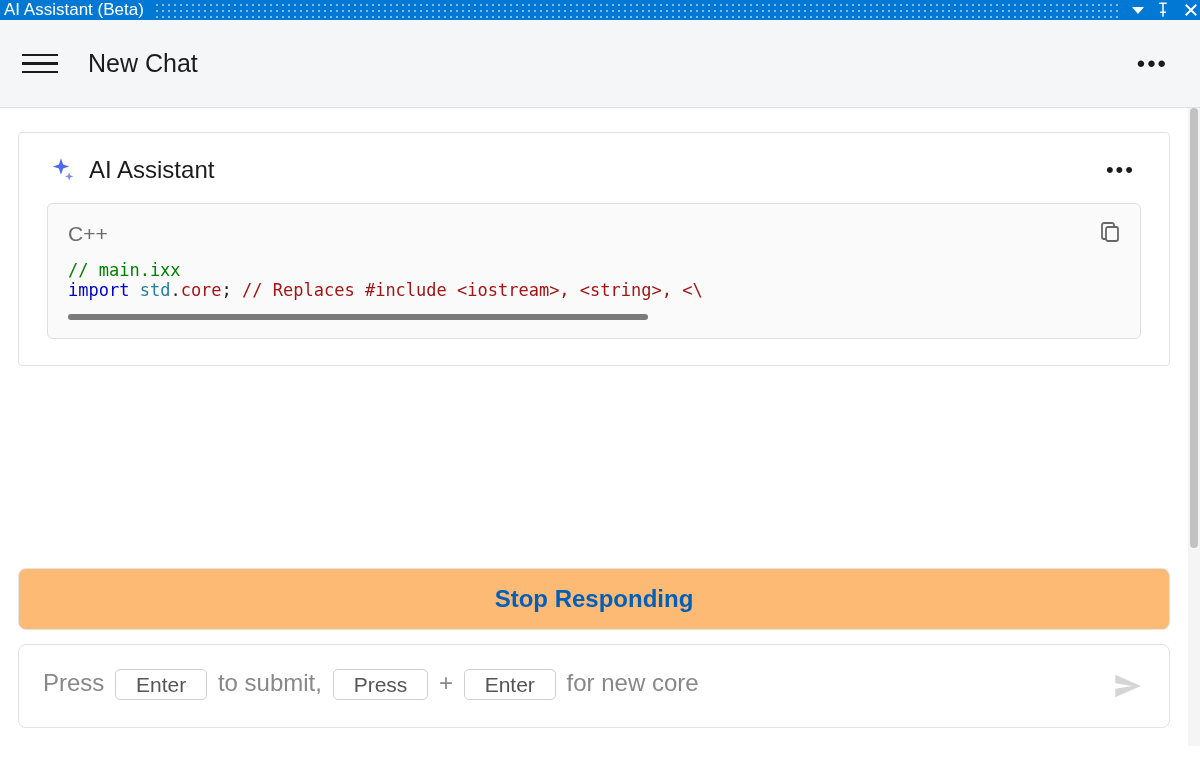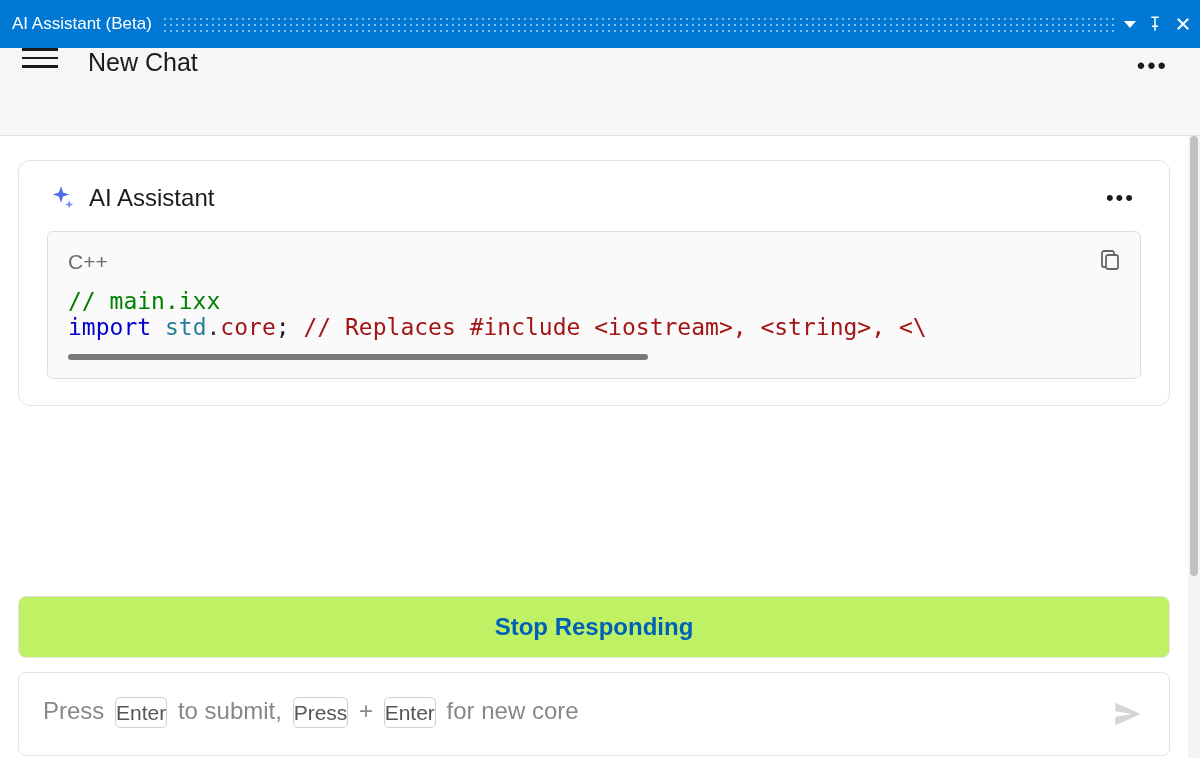--- a/index.html
+++ b/index.html
@@ -1,23 +1,23 @@
 <!DOCTYPE html>
 <html><head>
 <meta charset="utf-8">
 <style>
   * { box-sizing: border-box; margin: 0; padding: 0; }
   html, body { width: 1200px; height: 758px; font-family: "Segoe UI", Arial, sans-serif; background: #ffffff; overflow: hidden; }
   
   .title-bar {
-    height: 48px;
+    height: 20px;
     background: #0078d4;
     display: flex;
     align-items: center;
-    padding: 0 8px;
+    padding: 0 0;
     color: white;
     font-size: 17px;
     position: relative;
   }
   .title-text { padding-left: 4px; }
   .title-dots {
     flex: 1;
     height: 16px;
     margin-left: 10px;
     margin-right: 10px;
@@ -32,20 +32,21 @@
     border-right: 6px solid transparent;
     border-top: 7px solid white;
   }
   .title-controls svg { display:block; }
 
   .toolbar {
     height: 88px;
     background: #f5f6f7;
     border-bottom: 1px solid #e1e1e1;
     display: flex;
+    align-items: center;
     padding: 0 22px;
   }
   .hamburger { width: 36px; display:flex; flex-direction:column; gap:6px; cursor:pointer; margin-right: 30px;}
   .hamburger div { height: 2.5px; background: #1b1b1b; width: 100%; }
   .toolbar-title { font-size: 25px; color: #1b1b1b; }
   .toolbar-spacer { flex:1; }
   .kebab { font-size: 24px; letter-spacing: 2px; color:#1b1b1b; cursor:pointer; padding: 4px 10px;}
 
   .content-area {
     height: calc(758px - 32px - 88px);
@@ -69,21 +70,21 @@
     position:absolute;
     left:2px; right:2px;
     top:0;
     height: 440px;
     background: #c2c2c2;
     border-radius: 4px;
   }
 
   .message-card {
     border: 1px solid #e3e3e3;
-    border-radius: 12px;
+    border-radius: 4px;
     padding: 22px 28px 26px 28px;
     background: white;
     margin-right: 12px;
     box-shadow: 0 0 0 rgba(0,0,0,0);
   }
   .msg-header { display:flex; align-items:center; gap: 14px; margin-bottom: 18px;}
   .sparkle-icon { width:28px; height:28px; }
   .msg-header-title { font-size: 24px; color: #1b1b1b; }
   .msg-header-spacer { flex:1; }
   .msg-kebab { font-size: 22px; letter-spacing: 2px; color:#1b1b1b; cursor:pointer; padding:2px 6px;}
@@ -98,21 +99,21 @@
     padding: 18px 20px 18px 20px;
     position: relative;
     overflow: hidden;
   }
   .code-lang { font-size: 21px; color: #6d6d6d; margin-bottom: 14px; }
   .copy-icon {
     position:absolute; top:16px; right:18px;
     width:24px; height:24px;
     cursor:pointer;
   }
-  .code-text { font-family: "Consolas", monospace; font-size: 23px; white-space: pre; overflow-x:hidden; }
+  .code-text { font-family: "Consolas", monospace; font-size: 17px; white-space: pre; overflow-x:hidden; }
   .tok-comment { color: #008000; }
   .tok-keyword { color: #0000cc; }
   .tok-ident1 { color: #267F99; font-weight:500; }
   .tok-dot { color: #333; }
   .tok-ident2 { color: #a31515; }
   .tok-punct { color: #1b1b1b; }
   .tok-hl { color: #a31515; }
 
   .code-hscroll {
     height: 6px;
@@ -129,38 +130,38 @@
   }
   .stop-btn {
     border: 1px solid #e3e3e3;
     border-radius: 8px;
     text-align: center;
     padding: 16px 0;
     font-size: 24px;
     color: #005fb8;
     font-weight: 600;
     cursor: pointer;
-    background: #bef264;
+    background: #fdba74;
     margin-bottom: 14px;
   }
   .input-row {
     border: 1px solid #e3e3e3;
     border-radius: 8px;
     display:flex;
     align-items:flex-start;
     padding: 24px 24px;
     font-size: 24px;
     color: #888;
     background: white;
   }
   .kbd {
     display:inline-block;
     border: 1px solid #cfcfcf;
     border-radius: 5px;
-    padding: 0px 0;
+    padding: 0px 20px;
     font-size: 21px;
     color: #555;
     margin: 0 4px;
     background: #fff;
     line-height: 1.4;
   }
   .input-spacer { flex:1; }
   .send-icon { width:34px; height:34px; opacity:0.35; }
 </style>
 </head>

